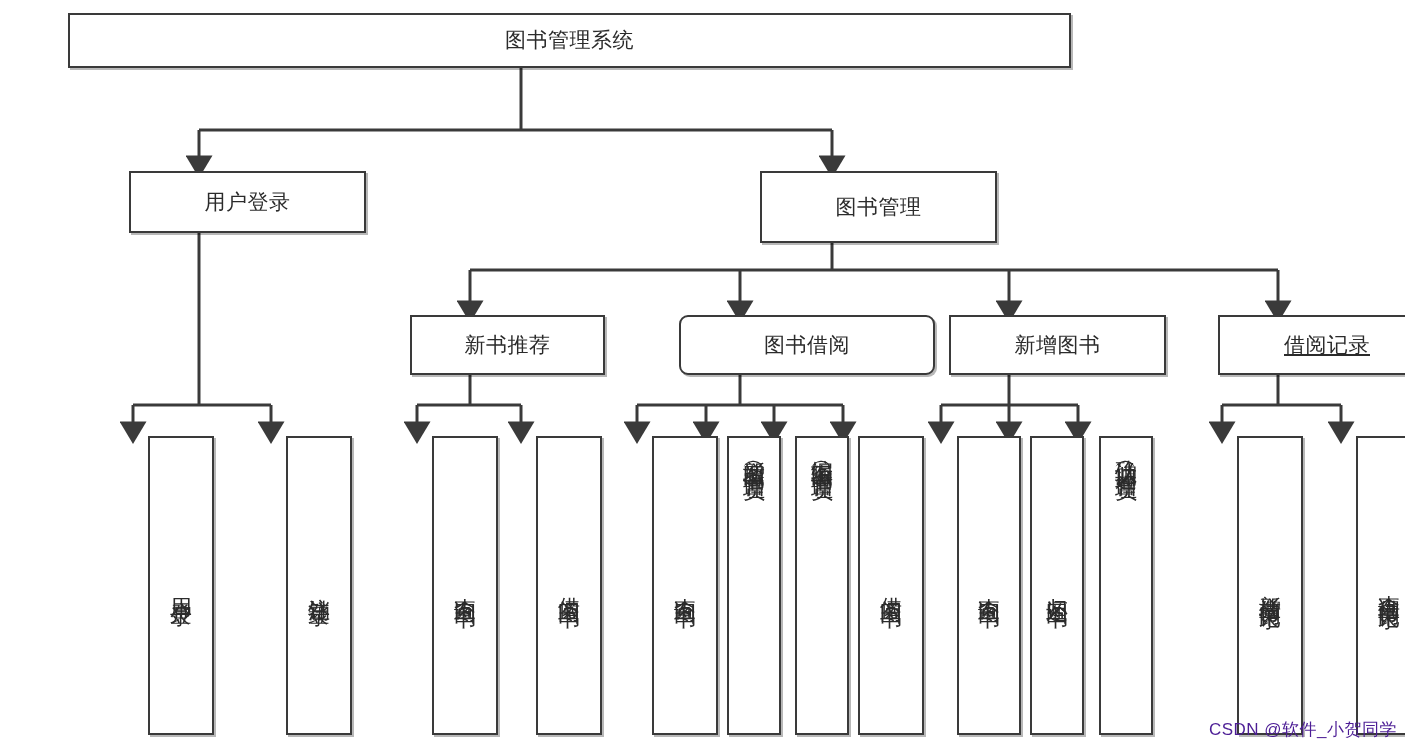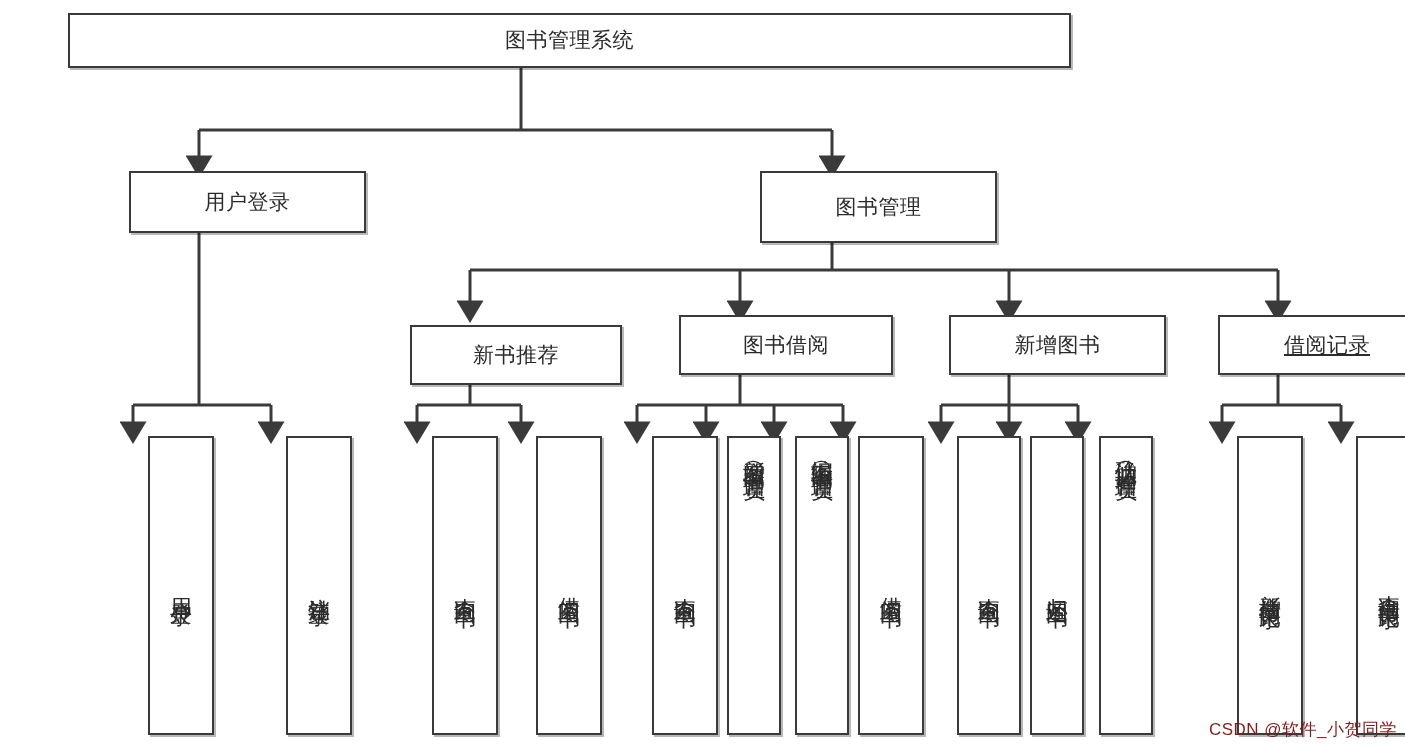--- a/index.html
+++ b/index.html
@@ -66,21 +66,21 @@
   }
   .node.vertical.topfit {
     align-items: flex-start;
     padding-top: 4px;
   }
   #watermark {
     position: absolute;
     right: 8px;
     bottom: 6px;
     font-size: 17px;
-    color: #7f1d1d;
+    color: #4c1d95;
     letter-spacing: 0.5px;
     white-space: nowrap;
     user-select: none;
   }
 </style>
 </head>
 <body>
 
 <div id="canvas">
 
@@ -139,25 +139,25 @@
   </div>
 
   <div class="node horizontal" style="left:81px; top:171px; width:237px; height:62px;">
     <span class="label">用户登录</span>
   </div>
 
   <div class="node horizontal" style="left:712px; top:171px; width:237px; height:72px;justify-content:center;">
     <span class="label">图书管理</span>
   </div>
 
-  <div class="node horizontal" style="left:362px; top:325px; width:212px; height:60px;">
+  <div class="node horizontal" style="left:362px; top:315px; width:195px; height:60px;">
     <span class="label">新书推荐</span>
   </div>
 
-  <div class="node horizontal" style="left:631px; top:315px; width:214px; height:60px;">
+  <div class="node horizontal" style="left:631px; top:315px; width:256px; height:60px;border-radius:9px;">
     <span class="label">图书借阅</span>
   </div>
 
   <div class="node horizontal" style="left:901px; top:315px; width:217px; height:60px;">
     <span class="label">新增图书</span>
   </div>
 
   <div class="node horizontal" style="left:1170px; top:315px; width:218px; height:60px;text-decoration:underline;">
     <span class="label">借阅记录</span>
   </div>

